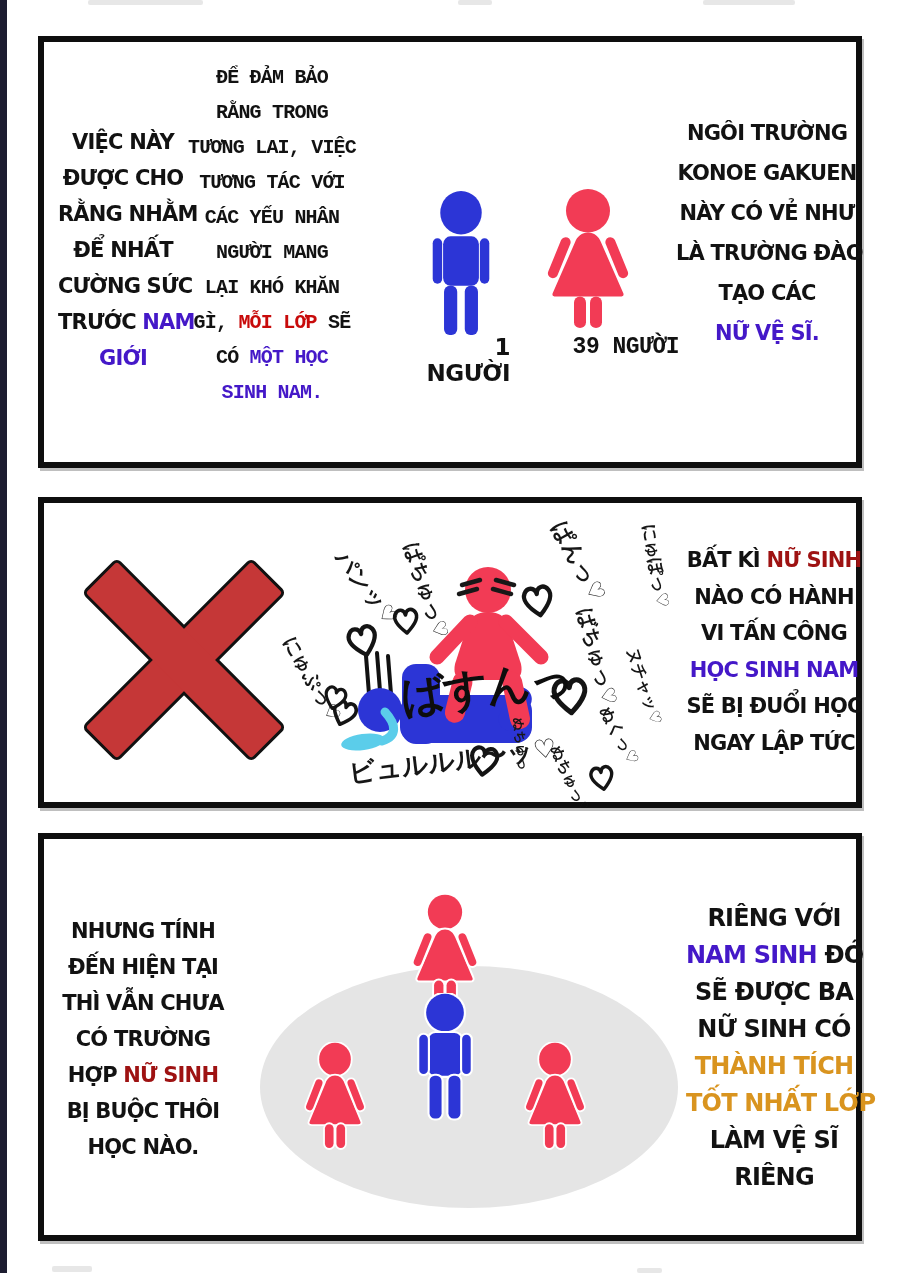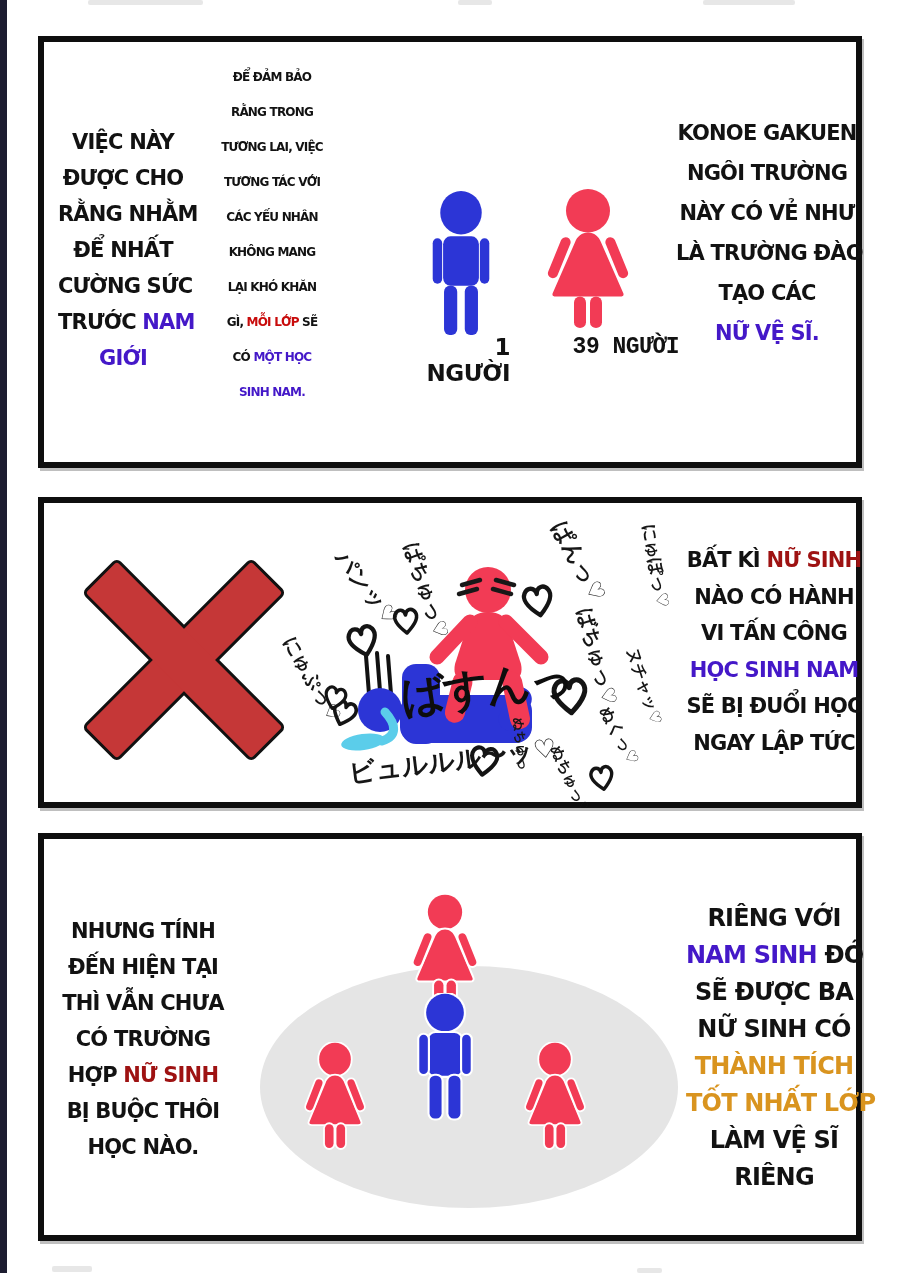--- a/index.html
+++ b/index.html
@@ -21,21 +21,21 @@
     position:absolute;text-align:center;font-weight:700;color:#121212;
     letter-spacing:-0.8px;
   }
   .ln{white-space:nowrap;}
   .c-purple{color:var(--purple);}
   .c-red{color:var(--red);}
   .c-darkred{color:var(--darkred);}
   .c-orange{color:var(--orange);}
   
   .p1-left{left:14px;top:82px;width:130px;font-size:21px;line-height:36px;}
-  .p1-mid{left:142px;top:18px;width:172px;font-size:12px;line-height:35px;}
+  .p1-mid{left:142px;top:18px;width:172px;font-size:20px;line-height:35px;font-family:Liberation Mono, monospace;}
   .p1-right{left:632px;top:71px;width:182px;font-size:21px;line-height:40px;}
   .p1-male{position:absolute;left:384px;top:148px;}
   .p1-female{position:absolute;left:494px;top:146px;}
   .icon-label{
     position:absolute;top:292px;font-weight:700;font-size:23px;color:#121212;
     text-align:right;letter-spacing:-0.5px;
   }
   .lbl-male{left:366px;width:100px;}
   .lbl-female{left:495px;width:140px;font-family:Liberation Mono, monospace;}
   
@@ -98,39 +98,39 @@
     <div class="ln"><span>TRƯỚC </span><span class="c-purple">NAM</span></div>
     <div class="ln c-purple">GIỚI</div>
   </div>
 
   <div class="col p1-mid">
     <div class="ln">ĐỂ ĐẢM BẢO</div>
     <div class="ln">RẰNG TRONG</div>
     <div class="ln">TƯƠNG LAI, VIỆC</div>
     <div class="ln">TƯƠNG TÁC VỚI</div>
     <div class="ln">CÁC YẾU NHÂN</div>
-    <div class="ln">KHÔNG MANG</div>
+    <div class="ln">NGƯỜI MANG</div>
     <div class="ln">LẠI KHÓ KHĂN</div>
     <div class="ln"><span>GÌ, </span><span class="c-red">MỖI LỚP</span><span> SẼ</span></div>
     <div class="ln"><span>CÓ </span><span class="c-purple">MỘT HỌC</span></div>
     <div class="ln c-purple">SINH NAM.</div>
   </div>
 
   <svg class="p1-male" width="66" height="148" viewBox="0 0 66 148">
     <use href="#sym-man" width="66" height="148" style="color:var(--male_blue)"></use>
   </svg>
   <svg class="p1-female" width="100" height="148" viewBox="0 0 100 148">
     <use href="#sym-woman" width="100" height="148" style="color:var(--female_pink)"></use>
   </svg>
   <div class="icon-label lbl-male">1 NGƯỜI</div>
   <div class="icon-label lbl-female">39 NGƯỜI</div>
 
   <div class="col p1-right">
+    <div class="ln">NGÔI TRƯỜNG</div>
     <div class="ln">KONOE GAKUEN</div>
-    <div class="ln">NGÔI TRƯỜNG</div>
     <div class="ln">NÀY CÓ VẺ NHƯ</div>
     <div class="ln">LÀ TRƯỜNG ĐÀO</div>
     <div class="ln">TẠO CÁC</div>
     <div class="ln c-purple">NỮ VỆ SĨ.</div>
   </div>
 </div>
 
 <div id="panel2" class="panel">
 
   <svg class="p2-x" width="212" height="214" viewBox="0 0 212 214">

